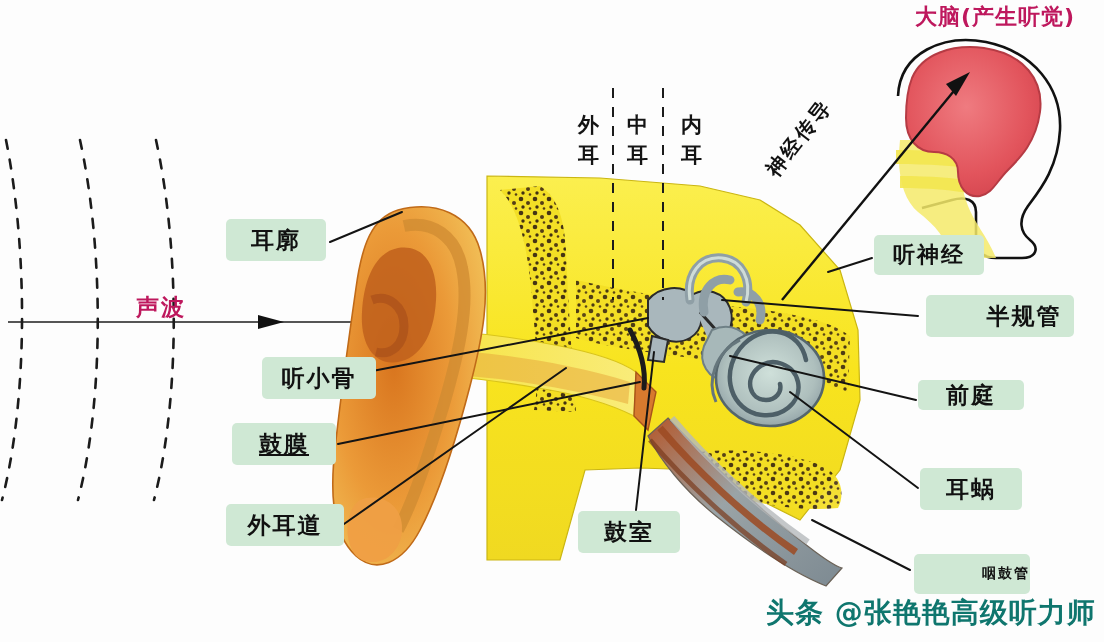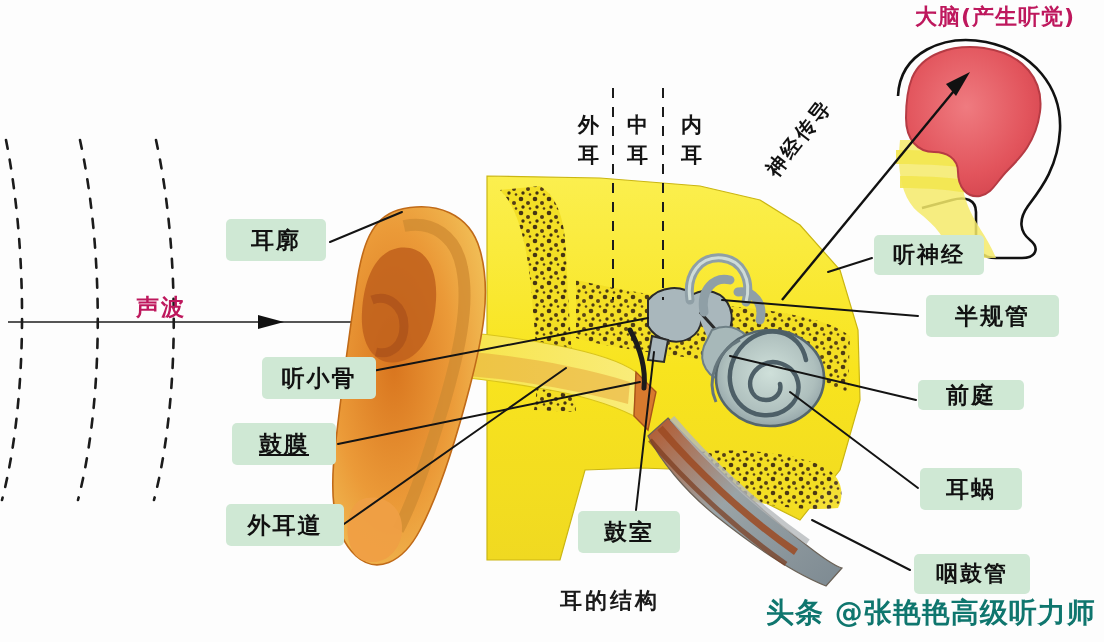--- a/index.html
+++ b/index.html
@@ -222,32 +222,31 @@
   </div>
 
   <div class="lbl" style="left:578px;top:511px;width:102px;height:42px;font-size:23px;">
     <span>鼓室</span>
   </div>
 
   <div class="lbl" style="left:874px;top:235px;width:110px;height:40px;font-size:22px;">
     <span>听神经</span>
   </div>
 
-  <div class="lbl" style="left:926px;top:295px;width:133px;height:42px;font-size:23px;">
+  <div class="lbl" style="left:926px;top:295px;width:100px;height:42px;font-size:23px;padding-left:48px;">
     <span>半规管</span>
   </div>
 
   <div class="lbl" style="left:918px;top:380px;width:106px;height:30px;font-size:23px;">
     <span>前庭</span>
   </div>
 
   <div class="lbl" style="left:920px;top:468px;width:102px;height:42px;font-size:23px;">
     <span>耳蜗</span>
   </div>
 
-  <div class="lbl" style="left:914px;top:554px;width:116px;height:40px;font-size:22px;">
+  <div class="lbl" style="left:914px;top:554px;width:116px;height:40px;font-size:14px;justify-content:flex-end;">
     <span>咽鼓管</span>
   </div>
 
-  <div id="caption">耳的结构</div>
   <div id="watermark">头条 @张艳艳高级听力师</div>
 
 </div>
 
 </body></html>

